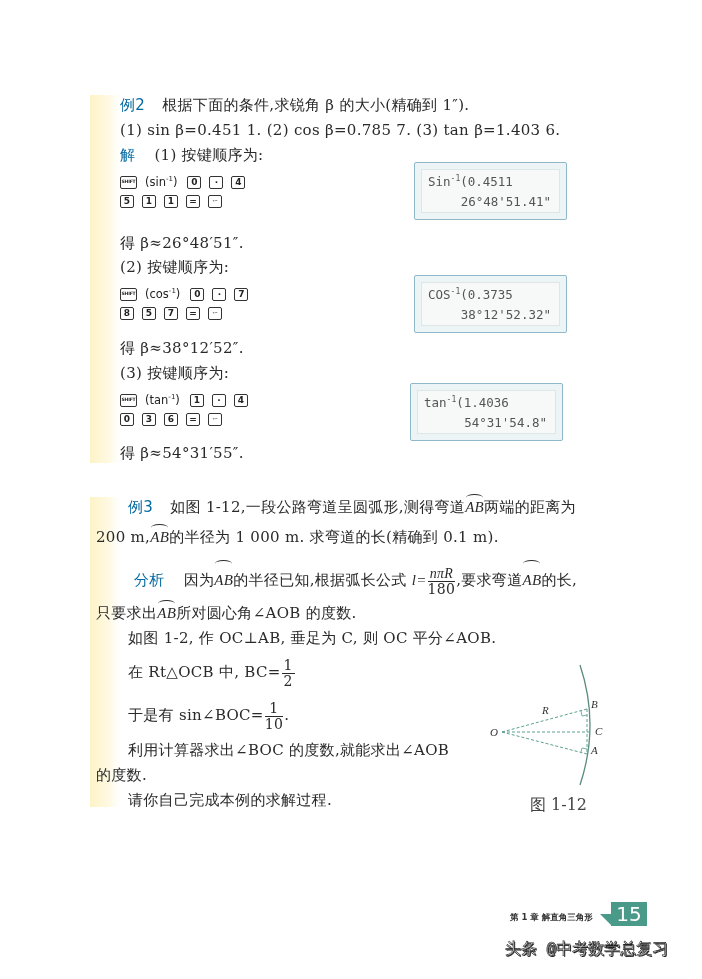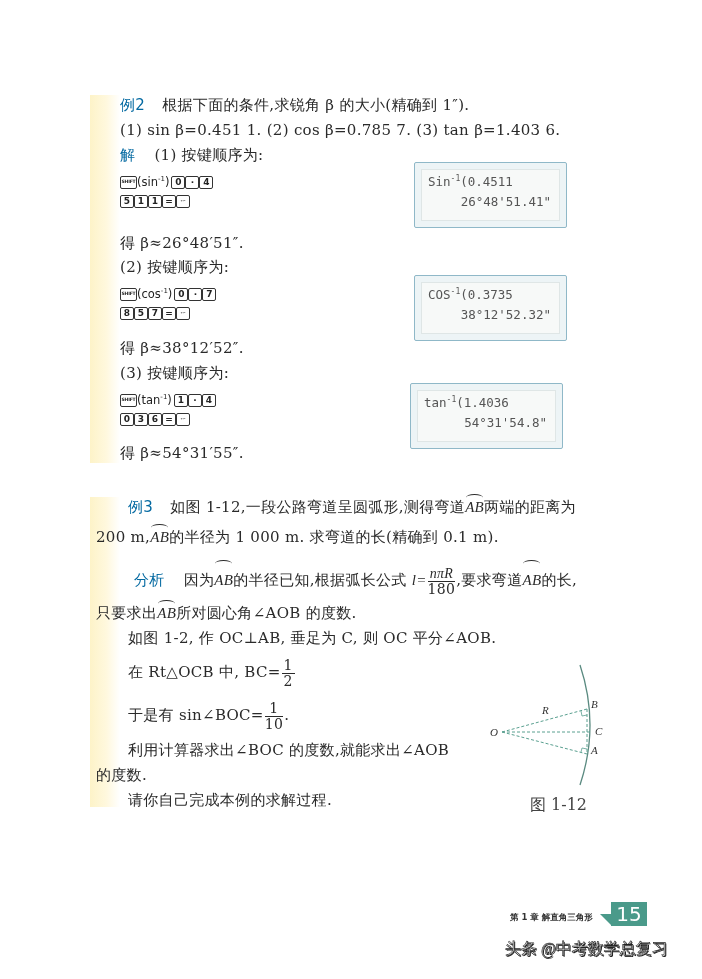--- a/index.html
+++ b/index.html
@@ -3,40 +3,40 @@
 <meta charset="utf-8">
 <style>
   * { margin:0; padding:0; box-sizing:border-box; }
   html, body { width:702px; height:979px; background:#ffffff; overflow:hidden; }
   body { position:relative; font-family:"DejaVu Serif", "Liberation Serif", serif; color:#2a2a2a; }
   .abs { position:absolute; }
   .hl { position:absolute; left:90px; width:30px; background:linear-gradient(90deg,#fdf3c8 0%, #fff8de 55%, rgba(255,255,255,0) 100%); }
   .line { position:absolute; font-size:15px; line-height:20px; white-space:nowrap; letter-spacing:0.3px; }
   .green { color:#0369a1; font-family:"DejaVu Sans", "Liberation Sans", sans-serif; font-size:15px; }
   .it { font-style:italic; font-family:"Liberation Serif", "DejaVu Serif", serif; }
-  .keys { position:absolute; display:flex; align-items:flex-end; font-family:"DejaVu Sans", "Liberation Sans", sans-serif; font-size:11px; color:#222; }
+  .keys { position:absolute; display:flex; align-items:flex-end; gap:8px; font-family:"DejaVu Sans", "Liberation Sans", sans-serif; font-size:11px; color:#222; }
   .key { display:inline-flex; align-items:center; justify-content:center; width:14px; height:13px; border:1.3px solid #333; border-radius:2px; font-size:9px; font-weight:bold; line-height:1; }
   .key.shift { width:17px; font-size:4.5px; letter-spacing:-0.2px; }
   .key.sd { font-size:4px; }
   .fn { font-size:11.5px; margin-right:2px; }
   .fn sup { font-size:7px; }
-  .lcd-outer { position:absolute; width:153px; height:66px; border:1.5px solid #8fb8c8; background:#edf4f6; border-radius:2px; }
+  .lcd-outer { position:absolute; width:153px; height:58px; border:1.5px solid #8fb8c8; background:#edf4f6; border-radius:2px; }
   .lcd { position:absolute; left:6px; top:6px; right:6px; bottom:6px; background:#f7f9f8; border:1px solid #dfe6e6; font-family:"DejaVu Sans Mono", "Liberation Mono", monospace; color:#555; font-size:12.5px; }
   .lcd .l1 { position:absolute; left:6px; top:4px; }
   .lcd .l1 sup { font-size:8px; }
   .lcd .l2 { position:absolute; right:8px; top:24px; }
   .frac { display:inline-block; vertical-align:middle; text-align:center; font-size:14px; line-height:15px; margin:0 1px; }
   .frac .num { display:block; border-bottom:1px solid #2a2a2a; padding:0 2px; }
   .frac .den { display:block; }
   .arc { position:relative; display:inline-block; }
   .arc::before { content:""; position:absolute; left:1px; right:1px; top:-3px; height:6px; border-top:1px solid #2a2a2a; border-radius:50% 50% 0 0; }
   .badge { position:absolute; left:611px; top:902px; width:36px; height:24px; background:#4a9a8a; color:#fff; font-family:"DejaVu Sans", sans-serif; font-size:20px; text-align:center; line-height:24px; }
   .badge-tail { position:absolute; left:600px; top:914px; width:0; height:0; border-top:12px solid #4a9a8a; border-left:12px solid transparent; }
   .chapter { position:absolute; left:510px; top:912px; font-family:"DejaVu Sans", sans-serif; font-size:8.5px; font-weight:bold; color:#333; white-space:nowrap; }
-  .watermark { position:absolute; left:505px; top:939px; font-family:Liberation Serif, serif; font-size:16px; color:#fff; -webkit-text-stroke:0.6px #222; text-shadow:1px 1px 0 #222; white-space:nowrap; }
+  .watermark { position:absolute; left:505px; top:939px; font-family:Liberation Mono, monospace; font-size:16px; color:#fff; -webkit-text-stroke:0.6px #222; text-shadow:1px 1px 0 #222; white-space:nowrap; }
   .caption { position:absolute; left:530px; top:795px; font-size:16px; color:#444; font-family:"DejaVu Serif", serif; }
 </style>
 </head>
 <body>
 
 <div class="hl" style="top:95px;height:368px;"></div>
 <div class="hl" style="top:497px;height:310px;"></div>
 
 <div class="line" style="left:120px;top:95px;">
   <span class="green">例2</span>

